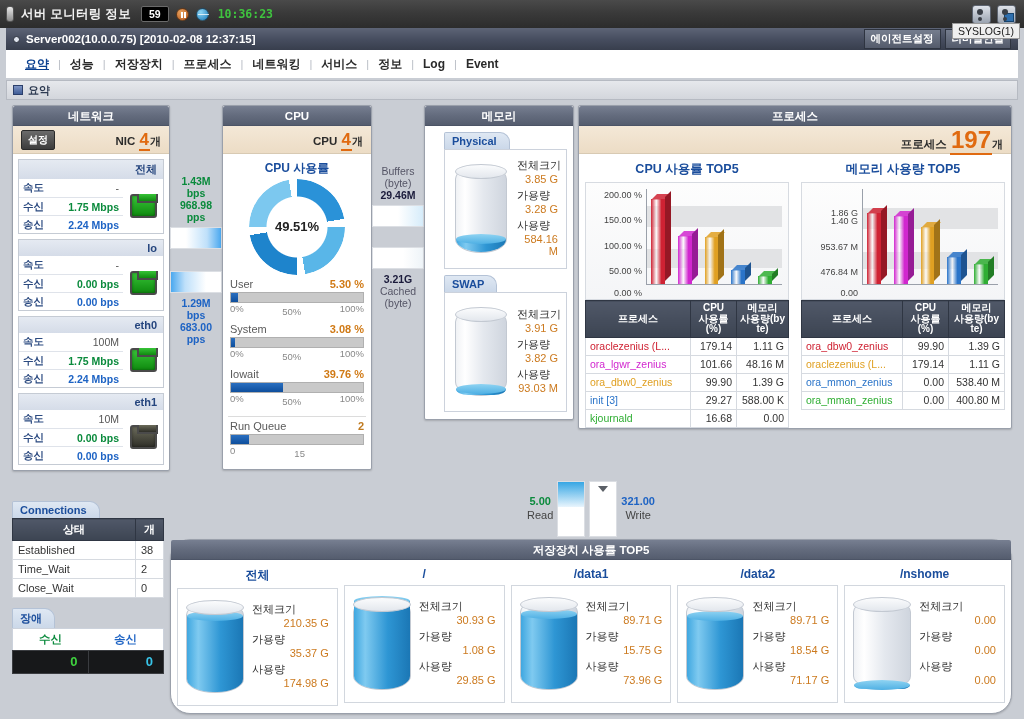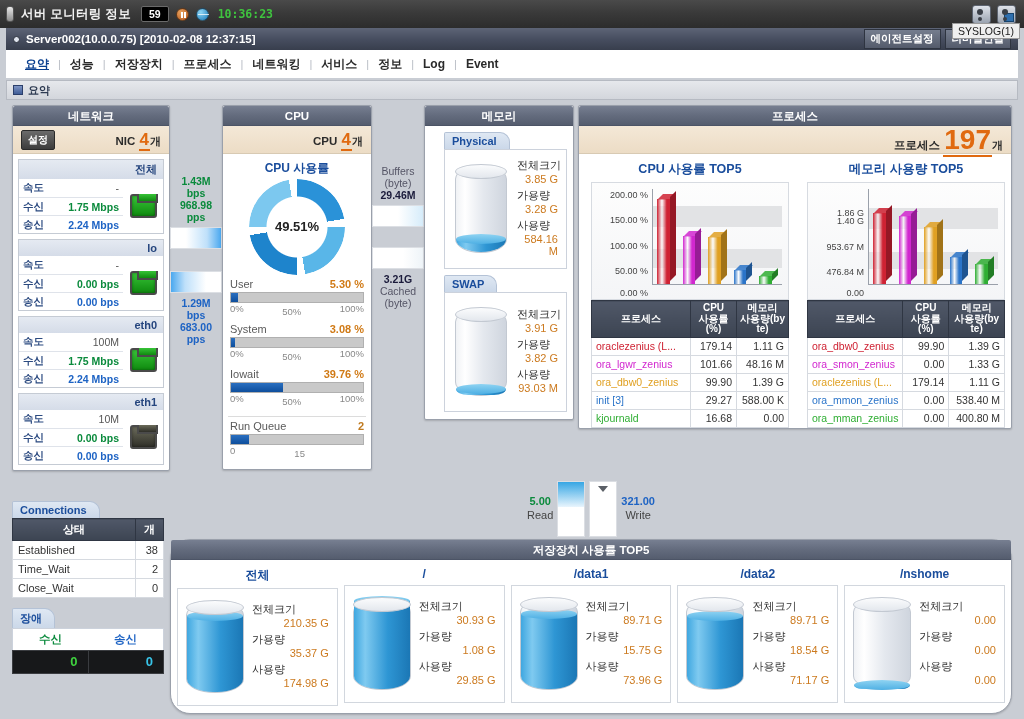--- a/index.html
+++ b/index.html
@@ -147,21 +147,21 @@
   .cyl-fill:before{content:"";position:absolute;left:0;right:0;top:-5px;height:10px;border-radius:50%;
     background:linear-gradient(180deg,#8fd3f2,#4fb0e4);}
   .cyl-top{ position:absolute; left:0; right:0; top:-1px; height:15px; border-radius:50%;
     background:linear-gradient(180deg,#fbfcfd,#e3e7ed); border:1px solid #c3c9d2;}
   .tank-kv{ flex:1; padding-left:4px;}
   .tk-k{ font-size:11px; color:#333; }
   .tk-v{ font-size:11px; color:#cc7a1f; text-align:right; padding-right:4px; margin-bottom:3px;}
 
   
   .charts{ display:flex; }
-  .chart-col{ flex:1; padding:4px 6px 0 12px; }
+  .chart-col{ flex:1; padding:4px 6px 0 6px; }
   .chart-title{ text-align:center; color:#1a4d9c; font-weight:bold; font-size:12.5px; padding:3px 0 4px;}
   .chart-box{ border:1px solid #d7dbe1; background:linear-gradient(180deg,#fdfdfd,#f4f5f7); height:118px;
     display:flex; }
   .yaxis{ width:60px; position:relative; }
   .ytick{ position:absolute; right:4px; font-size:9px; color:#444; transform:translateY(-50%); white-space:nowrap;}
   .plotarea{ flex:1; position:relative; border-left:1px solid #9aa0aa; border-bottom:1px solid #9aa0aa;
     margin:6px 6px 14px 0; }
   .band{ position:absolute; left:0; right:0; background:#e2e3e5; }
   .bars3d{ position:absolute; left:4px; right:4px; bottom:0; top:0; display:flex; align-items:flex-end; gap:7px;}
   .bar3d{ flex:1; position:relative; }
@@ -175,21 +175,21 @@
     border:1px solid #2f3643; padding:2px 3px; font-size:10px; line-height:1.05;}
   .ptable td{ border:1px solid #d6dae0; padding:2px 4px; background:#fff; height:18px;}
   .ptable td.num{ text-align:right; color:#333; }
   .pname{ font-weight:normal; }
 
   
   .left-bottom{ width:158px; padding-left:6px; }
   .ctable{ width:100%; border-collapse:collapse; font-size:11px;}
   .ctable th{ background:linear-gradient(180deg,#505868,#3c4452); color:#fff; border:1px solid #2f3643; padding:3px; font-weight:bold;}
   .ctable td{ border:1px solid #d6dae0; padding:3px 5px; background:#fff;}
-  .ctable td.num{ text-align:right; }
+  .ctable td.num{ text-align:left; }
   .fault-hd{ display:flex; border:1px solid #ccd2dc; border-bottom:none; background:#fff;}
   .fault-hd div{ flex:1; text-align:center; font-weight:bold; font-size:11.5px; padding:3px 0;}
   .fh-rx{ color:#0a8a3c;} .fh-tx{ color:#1d63c4;}
   .fault-vals{ display:flex; background:#17181a; border:1px solid #3a3c40;}
   .fault-vals div{ flex:1; text-align:right; padding:3px 10px 4px 0; font-weight:bold; font-size:13px;}
   .fv-rx{ color:#3fd23f; border-right:1px solid #3a3c40;}
   .fv-tx{ color:#38c4e8; }
 
   
   .diskio{ display:flex; align-items:center; justify-content:center; gap:4px; padding:6px 0 2px;}
@@ -510,21 +510,21 @@
           </div>
         </div>
       </div>
     </div>
 
     <div class="panel proc-panel" style="margin-left:4px;">
       <div class="panel-hd">프로세스</div>
       <div class="panel-sub">
         <span class="cnt-label">
           <span>프로세스</span>
-          <span class="cnt-num" style="font-size:28px;">197</span><span class="cnt-suffix">개</span>
+          <span class="cnt-num" style="font-size:24px;">197</span><span class="cnt-suffix">개</span>
         </span>
       </div>
       <div class="charts">
 
         <div class="chart-col">
           <div class="chart-title">CPU 사용률 TOP5</div>
           <div class="chart-box">
             <div class="yaxis">
               <div class="ytick" style="top:12px">200.00 %</div>
               <div class="ytick" style="top:37px">150.00 %</div>
@@ -658,25 +658,20 @@
               <th style="width:56px">
                 <span>메모리</span><br><span>사용량(by</span><br><span>te)</span>
               </th>
             </tr>
               </thead>
             <tbody id="mem-tbody">
                 <tr>
                   <td><span class="pname" style="color:#cf2233">ora_dbw0_zenius</span></td>
                   <td class="num">99.90</td>
                   <td class="num">1.39 G</td>
-                </tr>
-                <tr>
-                  <td><span class="pname" style="color:#d127cf">ora_smon_zenius</span></td>
-                  <td class="num">0.00</td>
-                  <td class="num">1.33 G</td>
                 </tr>
                 <tr>
                   <td><span class="pname" style="color:#e0a022">oraclezenius (L...</span></td>
                   <td class="num">179.14</td>
                   <td class="num">1.11 G</td>
                 </tr>
                 <tr>
                   <td><span class="pname" style="color:#2a74c9">ora_mmon_zenius</span></td>
                   <td class="num">0.00</td>
                   <td class="num">538.40 M</td>

